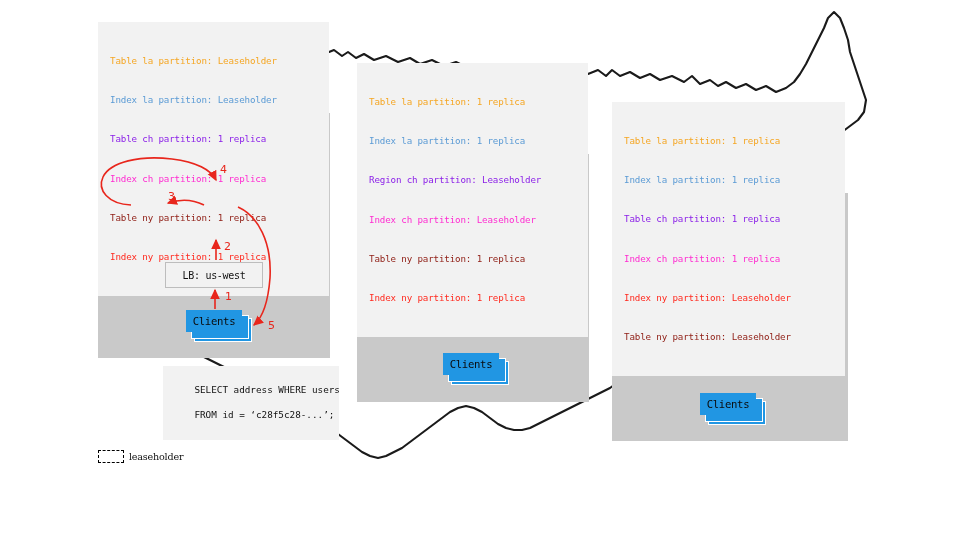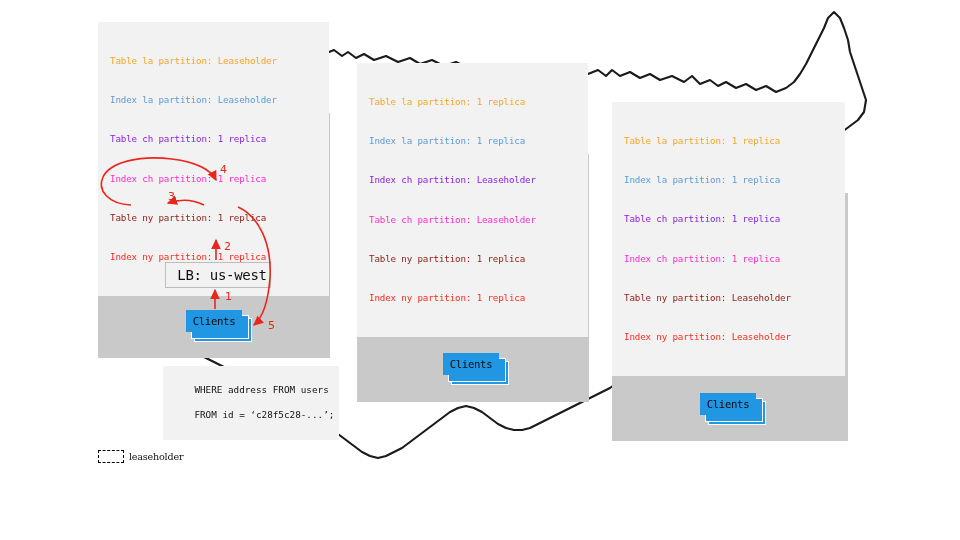--- a/index.html
+++ b/index.html
@@ -87,26 +87,25 @@
     border:1.6px dashed #000;
     border-radius:4px;
     height:12px;
   }
 
   
   .lb{
     position:absolute;
     background:#f2f2f2;
     border:1px solid #bdbdbd;
-    font-size:14px;
+    font-size:10px;
     color:#111;
     display:flex;align-items:center;justify-content:center;
     letter-spacing:-0.3px;
     z-index:4;
-    padding-left:8px;
   }
 
   
   .clients{position:absolute;z-index:4;}
   .clients .sheet{
     position:absolute;background:#2196e3;border:1px solid #ffffff;
   }
   .clients .front{
     position:absolute;left:0;top:0;background:#2196e3;
     display:flex;align-items:center;justify-content:center;
@@ -234,29 +233,29 @@
 
   <div class="lb abs" style="left:165px;top:262px;width:96px;height:24px;">LB: us-west</div>
 
   <div class="clients" style="left:186px;top:310px;width:64px;height:30px;">
     <div class="sheet" style="left:8px;top:8px;width:56px;height:22px;"></div>
     <div class="sheet" style="left:5px;top:5px;width:56px;height:22px;"></div>
     <div class="front" style="width:56px;height:22px;">Clients</div>
   </div>
 
   <div class="sqlnote" style="left:163px;top:366px;width:158px;">
-    <span>WHERE address FROM users</span><br>
+    <span>SELECT address WHERE users</span><br>
     <span>FROM id = ‘c28f5c28-...’;</span>
   </div>
 
   <div class="legend-panel abs" style="left:357px;top:63px;width:198px;">
     <span class="ln" style="color:#F5A623">Table la partition: 1 replica</span>
     <span class="ln" style="color:#5B9BD5">Index la partition: 1 replica</span>
-    <span class="ln" style="color:#8B1FE8">Index ch partition: Leaseholder</span>
-    <span class="ln" style="color:#FF2BD1">Table ch partition: Leaseholder</span>
+    <span class="ln" style="color:#8B1FE8">Region ch partition: Leaseholder</span>
+    <span class="ln" style="color:#FF2BD1">Index ch partition: Leaseholder</span>
     <span class="ln" style="color:#8E1B12">Table ny partition: 1 replica</span>
     <span class="ln" style="color:#FF2A1F">Index ny partition: 1 replica</span>
   </div>
 
   <div class="region abs" style="left:357px;top:154px;width:232px;height:248px;">
     <div class="region-title" style="left:11px;top:15px;">Region: us-central</div>
 
     <div class="az-strip" style="left:11px;top:42px;width:210px;height:125px;">
 
       <div class="az">
@@ -305,22 +304,22 @@
     <div class="sheet" style="left:8px;top:8px;width:56px;height:22px;"></div>
     <div class="sheet" style="left:5px;top:5px;width:56px;height:22px;"></div>
     <div class="front" style="width:56px;height:22px;">Clients</div>
   </div>
 
   <div class="legend-panel abs" style="left:612px;top:102px;width:200px;">
     <span class="ln" style="color:#F5A623">Table la partition: 1 replica</span>
     <span class="ln" style="color:#5B9BD5">Index la partition: 1 replica</span>
     <span class="ln" style="color:#8B1FE8">Table ch partition: 1 replica</span>
     <span class="ln" style="color:#FF2BD1">Index ch partition: 1 replica</span>
+    <span class="ln" style="color:#FF2A1F">Index ny partition: Leaseholder</span>
     <span class="ln" style="color:#8E1B12">Table ny partition: Leaseholder</span>
-    <span class="ln" style="color:#FF2A1F">Index ny partition: Leaseholder</span>
   </div>
 
   <div class="region abs" style="left:612px;top:193px;width:236px;height:248px;">
     <div class="region-title" style="left:11px;top:15px;">Region: us-east</div>
 
     <div class="az-strip" style="left:11px;top:42px;width:214px;height:125px;">
 
       <div class="az">
         <div class="az-label">AZ: east1</div>
         <div class="cyl" style="left:14px;top:22px;width:44px;height:58px;">

